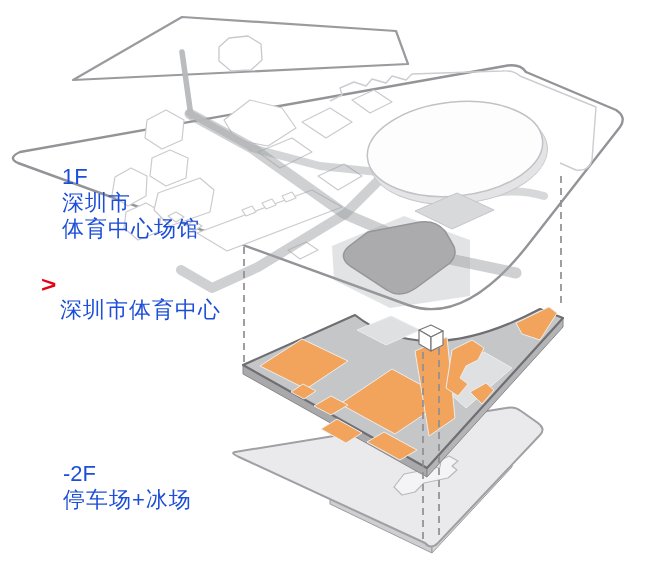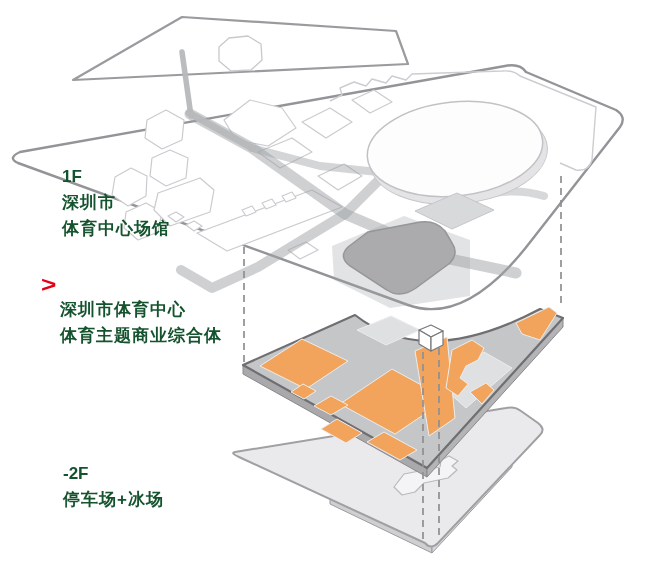--- a/index.html
+++ b/index.html
@@ -2,22 +2,22 @@
 <html><head>
 <meta charset="utf-8">
 <style>
   html,body{margin:0;padding:0;background:#ffffff;}
   .stage{
     position:relative;width:660px;height:567px;background:#ffffff;overflow:hidden;
     font-family:"Liberation Sans",sans-serif;
   }
   .stage svg{position:absolute;left:0;top:0;}
   .lvl-label{
-    position:absolute;color:#14532d;font-size:17px;line-height:26px;
-    font-weight:700;letter-spacing:1px;white-space:nowrap;
+    position:absolute;color:#1d4ed8;font-size:22px;line-height:26px;
+    font-weight:400;letter-spacing:1px;white-space:nowrap;
   }
   .lvl-label .floor{letter-spacing:0;}
   .marker{
     position:absolute;left:41px;top:272px;color:#e50013;font-size:21px;
     font-weight:900;transform:scale(1.25,1.05);transform-origin:left top;
   }
 </style>
 </head>
 <body>
 
@@ -130,21 +130,20 @@
   <div class="lvl-label" style="left:62px;top:164px">
     <div class="floor">1F</div>
     <div>深圳市</div>
     <div>体育中心场馆</div>
   </div>
 
   <div class="marker">&gt;</div>
 
   <div class="lvl-label" style="left:60px;top:297px">
     <div>深圳市体育中心</div>
-    <div>体育主题商业综合体</div>
   </div>
 
   <div class="lvl-label" style="left:63px;top:461px">
     <div class="floor">-2F</div>
     <div>停车场+冰场</div>
   </div>
 
 </div>
 
 </body></html>

